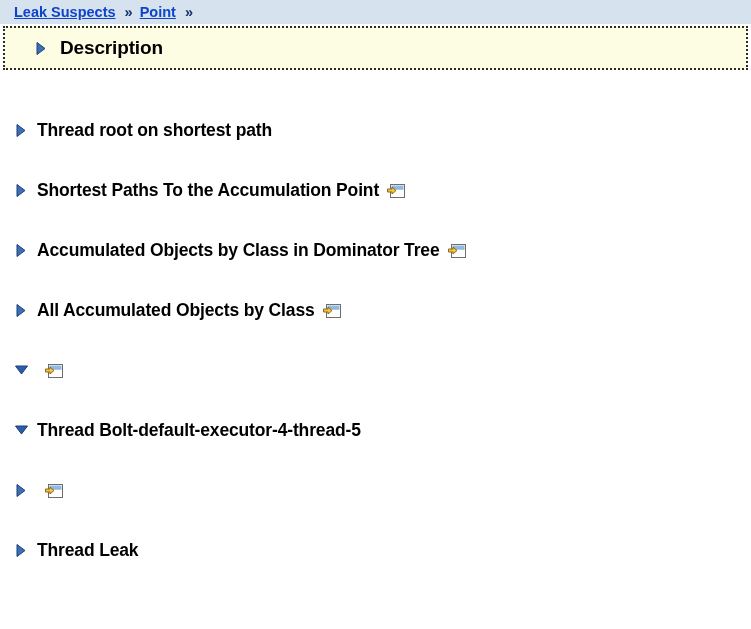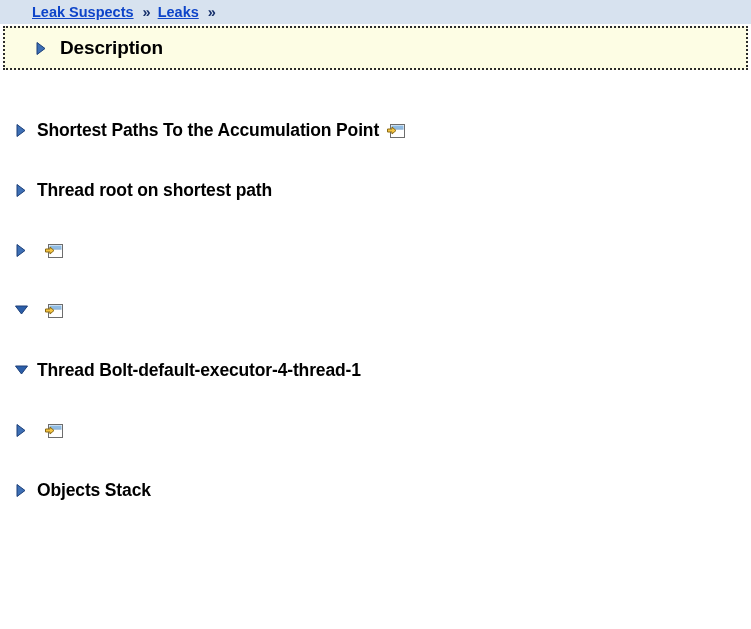--- a/index.html
+++ b/index.html
@@ -13,21 +13,21 @@
     font-family: "Liberation Sans", sans-serif;
     overflow: hidden;
   }
 
   
   .breadcrumb-bar {
     height: 24px;
     background: #d7e2ef;
     display: flex;
     align-items: center;
-    padding-left: 32px;
+    padding-left: 14px;
     box-sizing: border-box;
     font-size: 14.5px;
     font-weight: bold;
   }
   .crumb-link {
     color: #0d44c9;
     text-decoration: underline;
     cursor: pointer;
     white-space: nowrap;
   }
@@ -113,69 +113,86 @@
     cursor: pointer;
   }
   .pane-icon svg { display: block; }
 </style>
 </head>
 <body>
 
 <div class="breadcrumb-bar">
   <span class="crumb-link">Leak Suspects</span>
   <span class="crumb-sep">»</span>
-  <span class="crumb-link">Leaks</span>
+  <span class="crumb-link">Point</span>
   <span class="crumb-sep">»</span>
 </div>
 
 <div class="description-panel">
   <span class="desc-twisty">
     <svg width="10" height="13" viewBox="0 0 10 13" xmlns="http://www.w3.org/2000/svg">
       <polygon points="1,0.5 9,6.5 1,12.5" fill="#3d6fb5" stroke="#1c3f78" stroke-width="1" stroke-linejoin="round"></polygon>
     </svg>
   </span>
   <span class="desc-title">Description</span>
 </div>
 
 <div class="sections">
 
   <div class="section-row">
     <span class="twisty">
       <svg width="10" height="13" viewBox="0 0 10 13" xmlns="http://www.w3.org/2000/svg">
         <polygon points="1,0.5 9,6.5 1,12.5" fill="#3d6fb5" stroke="#1c3f78" stroke-width="1" stroke-linejoin="round"></polygon>
       </svg>
     </span>
+    <span class="section-title">Thread root on shortest path</span>
+  </div>
+
+  <div class="section-row">
+    <span class="twisty">
+      <svg width="10" height="13" viewBox="0 0 10 13" xmlns="http://www.w3.org/2000/svg">
+        <polygon points="1,0.5 9,6.5 1,12.5" fill="#3d6fb5" stroke="#1c3f78" stroke-width="1" stroke-linejoin="round"></polygon>
+      </svg>
+    </span>
     <span class="section-title">Shortest Paths To the Accumulation Point</span>
     <span class="pane-icon">
       <svg width="18" height="17" viewBox="0 0 18 17" xmlns="http://www.w3.org/2000/svg">
         <rect x="3.5" y="1.5" width="14" height="13" fill="#ffffff" stroke="#6d6d6d" stroke-width="1"></rect>
         <rect x="4.5" y="2.5" width="12" height="3" fill="#8fbce4"></rect>
         <rect x="4.5" y="5.5" width="12" height="1" fill="#5b8fc2"></rect>
         <path d="M0.5 6 L5 6 L5 4 L9 7.5 L5 11 L5 9 L0.5 9 Z" fill="#f4c441" stroke="#8a6a17" stroke-width="1" stroke-linejoin="round"></path>
       </svg>
     </span>
   </div>
 
-  <div class="section-row">
-    <span class="twisty">
-      <svg width="10" height="13" viewBox="0 0 10 13" xmlns="http://www.w3.org/2000/svg">
-        <polygon points="1,0.5 9,6.5 1,12.5" fill="#3d6fb5" stroke="#1c3f78" stroke-width="1" stroke-linejoin="round"></polygon>
-      </svg>
-    </span>
-    <span class="section-title">Thread root on shortest path</span>
-  </div>
-
-
-
-  <div class="section-row">
-    <span class="twisty">
-      <svg width="10" height="13" viewBox="0 0 10 13" xmlns="http://www.w3.org/2000/svg">
-        <polygon points="1,0.5 9,6.5 1,12.5" fill="#3d6fb5" stroke="#1c3f78" stroke-width="1" stroke-linejoin="round"></polygon>
-      </svg>
-    </span>
+
+  <div class="section-row">
+    <span class="twisty">
+      <svg width="10" height="13" viewBox="0 0 10 13" xmlns="http://www.w3.org/2000/svg">
+        <polygon points="1,0.5 9,6.5 1,12.5" fill="#3d6fb5" stroke="#1c3f78" stroke-width="1" stroke-linejoin="round"></polygon>
+      </svg>
+    </span>
+    <span class="section-title">Accumulated Objects by Class in Dominator Tree</span>
+    <span class="pane-icon">
+      <svg width="18" height="17" viewBox="0 0 18 17" xmlns="http://www.w3.org/2000/svg">
+        <rect x="3.5" y="1.5" width="14" height="13" fill="#ffffff" stroke="#6d6d6d" stroke-width="1"></rect>
+        <rect x="4.5" y="2.5" width="12" height="3" fill="#8fbce4"></rect>
+        <rect x="4.5" y="5.5" width="12" height="1" fill="#5b8fc2"></rect>
+        <path d="M0.5 6 L5 6 L5 4 L9 7.5 L5 11 L5 9 L0.5 9 Z" fill="#f4c441" stroke="#8a6a17" stroke-width="1" stroke-linejoin="round"></path>
+      </svg>
+    </span>
+  </div>
+
+  <div class="section-row">
+    <span class="twisty">
+      <svg width="10" height="13" viewBox="0 0 10 13" xmlns="http://www.w3.org/2000/svg">
+        <polygon points="1,0.5 9,6.5 1,12.5" fill="#3d6fb5" stroke="#1c3f78" stroke-width="1" stroke-linejoin="round"></polygon>
+      </svg>
+    </span>
+    <span class="section-title">All Accumulated Objects by Class</span>
     <span class="pane-icon">
       <svg width="18" height="17" viewBox="0 0 18 17" xmlns="http://www.w3.org/2000/svg">
         <rect x="3.5" y="1.5" width="14" height="13" fill="#ffffff" stroke="#6d6d6d" stroke-width="1"></rect>
         <rect x="4.5" y="2.5" width="12" height="3" fill="#8fbce4"></rect>
         <rect x="4.5" y="5.5" width="12" height="1" fill="#5b8fc2"></rect>
         <path d="M0.5 6 L5 6 L5 4 L9 7.5 L5 11 L5 9 L0.5 9 Z" fill="#f4c441" stroke="#8a6a17" stroke-width="1" stroke-linejoin="round"></path>
       </svg>
     </span>
   </div>
 
@@ -194,41 +211,41 @@
       </svg>
     </span>
   </div>
 
   <div class="section-row">
     <span class="twisty">
       <svg width="13" height="10" viewBox="0 0 13 10" xmlns="http://www.w3.org/2000/svg">
         <polygon points="0.5,1 12.5,1 6.5,9 " fill="#2b5ea8" stroke="#1c3f78" stroke-width="1" stroke-linejoin="round"></polygon>
       </svg>
     </span>
-    <span class="section-title">Thread Bolt-default-executor-4-thread-1</span>
-  </div>
-
-  <div class="section-row">
-    <span class="twisty">
-      <svg width="10" height="13" viewBox="0 0 10 13" xmlns="http://www.w3.org/2000/svg">
-        <polygon points="1,0.5 9,6.5 1,12.5" fill="#3d6fb5" stroke="#1c3f78" stroke-width="1" stroke-linejoin="round"></polygon>
-      </svg>
-    </span>
-    <span class="pane-icon">
-      <svg width="18" height="17" viewBox="0 0 18 17" xmlns="http://www.w3.org/2000/svg">
-        <rect x="3.5" y="1.5" width="14" height="13" fill="#ffffff" stroke="#6d6d6d" stroke-width="1"></rect>
-        <rect x="4.5" y="2.5" width="12" height="3" fill="#8fbce4"></rect>
-        <rect x="4.5" y="5.5" width="12" height="1" fill="#5b8fc2"></rect>
-        <path d="M0.5 6 L5 6 L5 4 L9 7.5 L5 11 L5 9 L0.5 9 Z" fill="#f4c441" stroke="#8a6a17" stroke-width="1" stroke-linejoin="round"></path>
-      </svg>
-    </span>
-  </div>
-
-  <div class="section-row">
-    <span class="twisty">
-      <svg width="10" height="13" viewBox="0 0 10 13" xmlns="http://www.w3.org/2000/svg">
-        <polygon points="1,0.5 9,6.5 1,12.5" fill="#3d6fb5" stroke="#1c3f78" stroke-width="1" stroke-linejoin="round"></polygon>
-      </svg>
-    </span>
-    <span class="section-title">Objects Stack</span>
+    <span class="section-title">Thread Bolt-default-executor-4-thread-5</span>
+  </div>
+
+  <div class="section-row">
+    <span class="twisty">
+      <svg width="10" height="13" viewBox="0 0 10 13" xmlns="http://www.w3.org/2000/svg">
+        <polygon points="1,0.5 9,6.5 1,12.5" fill="#3d6fb5" stroke="#1c3f78" stroke-width="1" stroke-linejoin="round"></polygon>
+      </svg>
+    </span>
+    <span class="pane-icon">
+      <svg width="18" height="17" viewBox="0 0 18 17" xmlns="http://www.w3.org/2000/svg">
+        <rect x="3.5" y="1.5" width="14" height="13" fill="#ffffff" stroke="#6d6d6d" stroke-width="1"></rect>
+        <rect x="4.5" y="2.5" width="12" height="3" fill="#8fbce4"></rect>
+        <rect x="4.5" y="5.5" width="12" height="1" fill="#5b8fc2"></rect>
+        <path d="M0.5 6 L5 6 L5 4 L9 7.5 L5 11 L5 9 L0.5 9 Z" fill="#f4c441" stroke="#8a6a17" stroke-width="1" stroke-linejoin="round"></path>
+      </svg>
+    </span>
+  </div>
+
+  <div class="section-row">
+    <span class="twisty">
+      <svg width="10" height="13" viewBox="0 0 10 13" xmlns="http://www.w3.org/2000/svg">
+        <polygon points="1,0.5 9,6.5 1,12.5" fill="#3d6fb5" stroke="#1c3f78" stroke-width="1" stroke-linejoin="round"></polygon>
+      </svg>
+    </span>
+    <span class="section-title">Thread Leak</span>
   </div>
 
 </div>
 
 </body></html>

